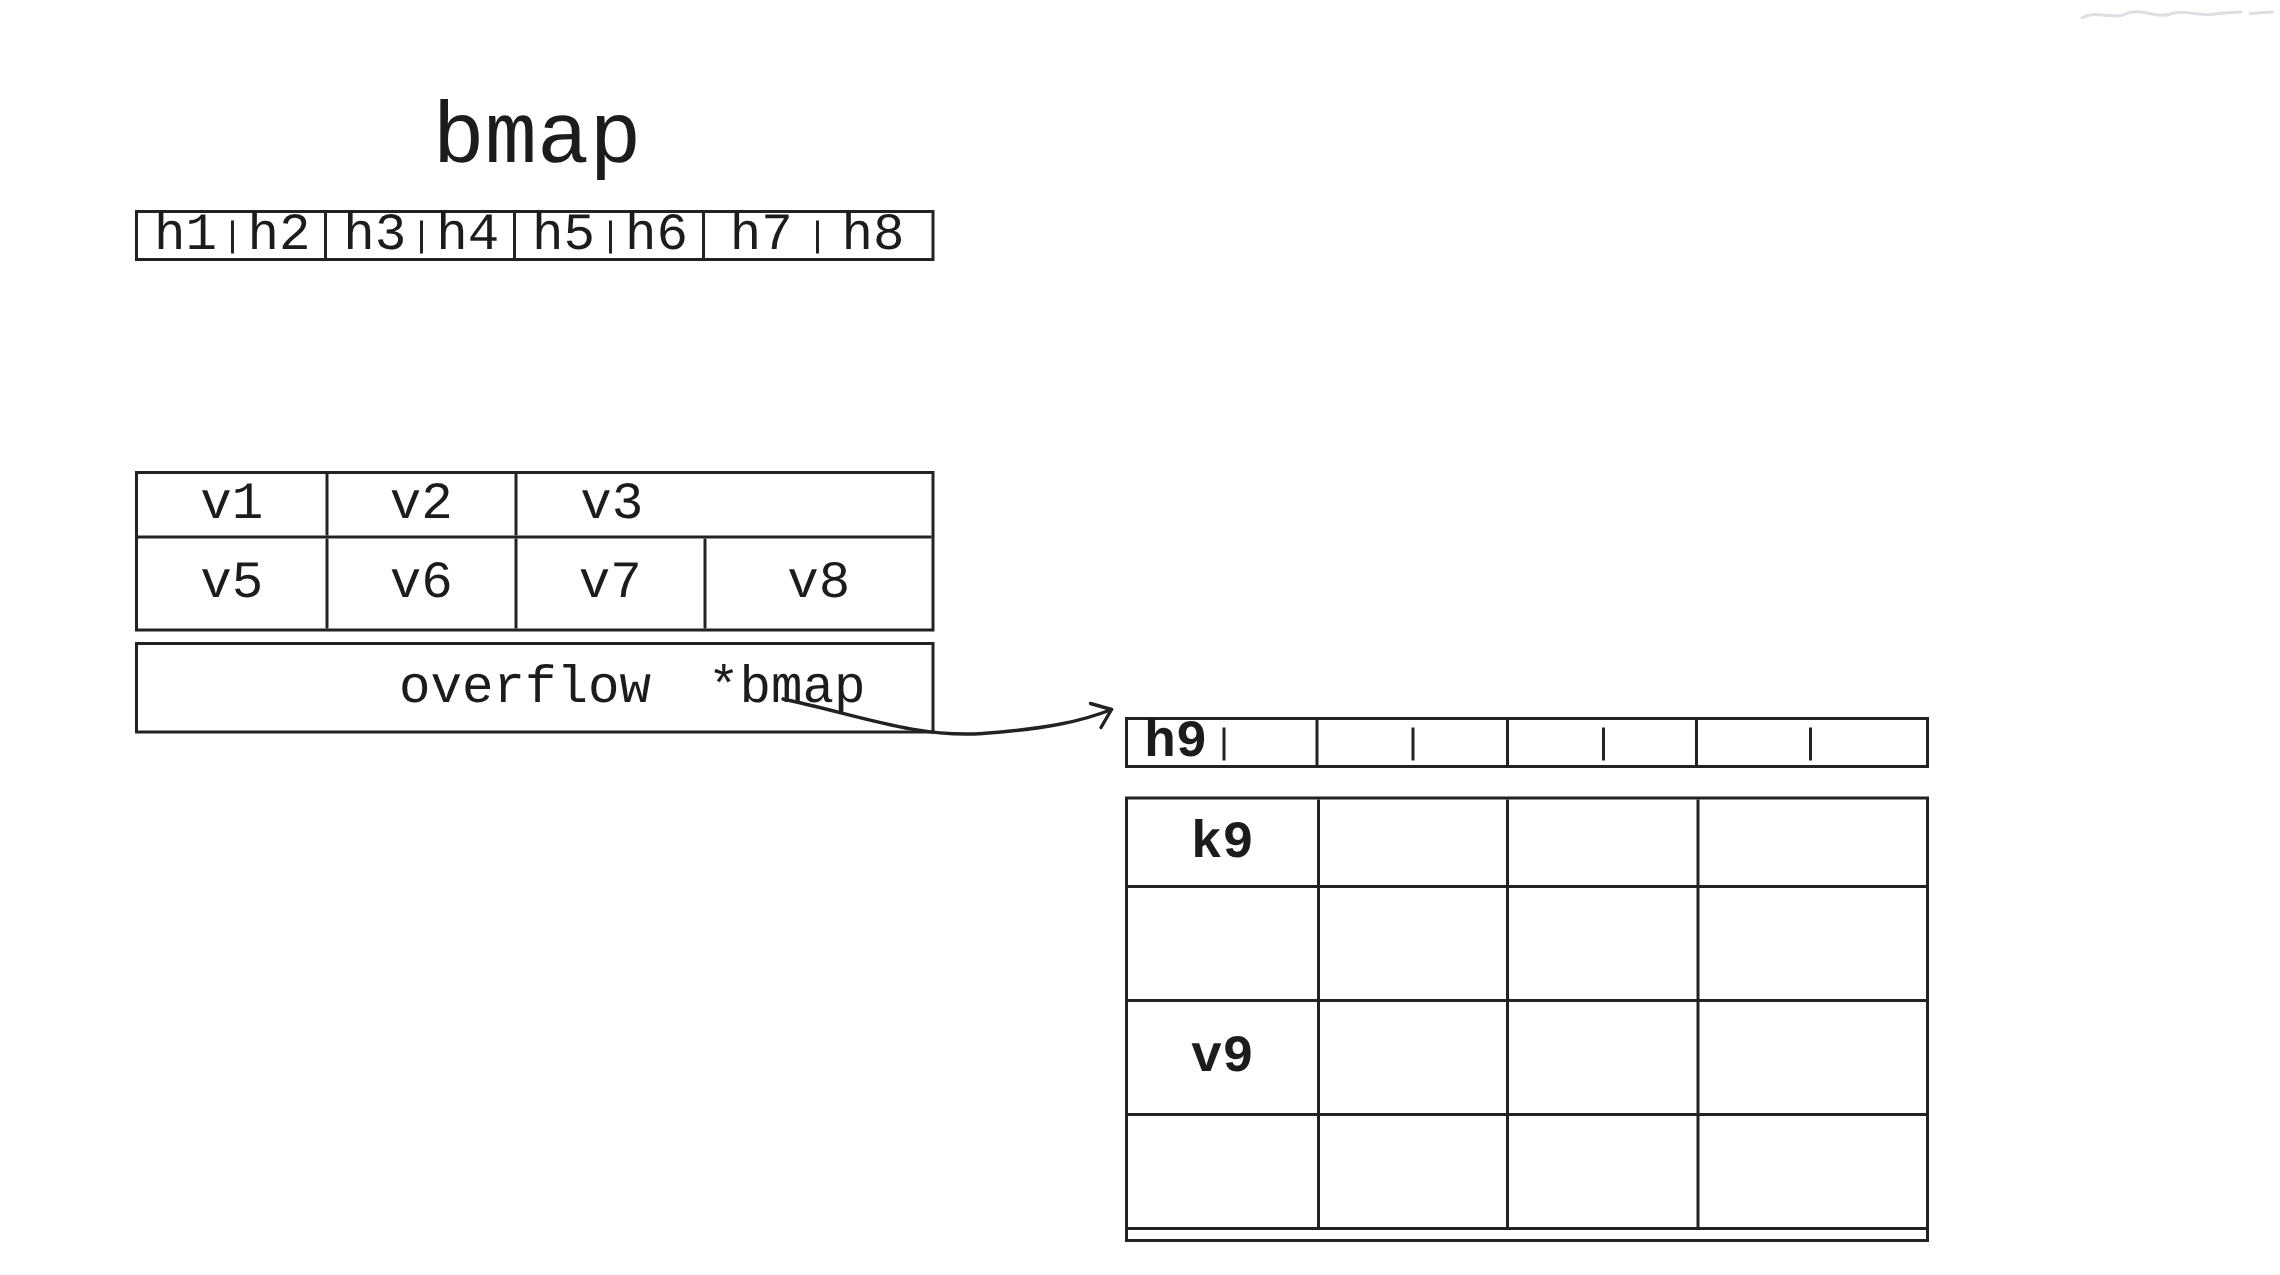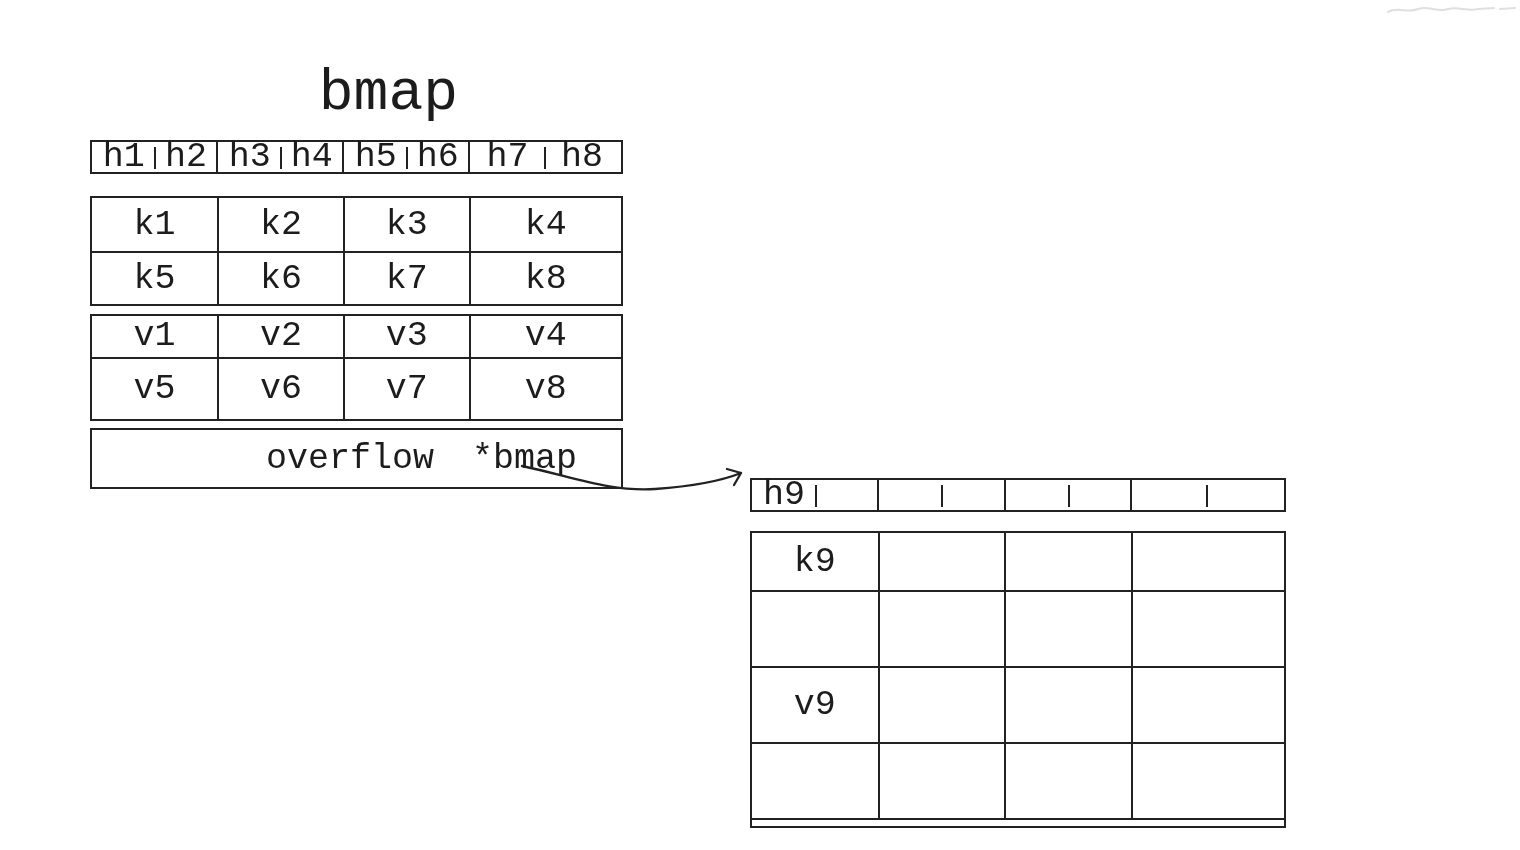--- a/index.html
+++ b/index.html
@@ -4,21 +4,21 @@
 <style>
   html,body{margin:0;padding:0;}
   body{
     width:1520px;height:850px;position:relative;overflow:hidden;
     background:#ffffff;color:#1c1c1c;
     font-family:"Liberation Mono","DejaVu Sans Mono",monospace;
   }
   *{box-sizing:border-box;}
   .title{
     position:absolute;left:258px;top:58px;width:200px;height:72px;
-    font-size:58px;line-height:72px;text-align:right;white-space:nowrap;
+    font-size:58px;line-height:72px;text-align:center;white-space:nowrap;
   }
   .tbl{position:absolute;}
   .sec{position:absolute;left:0;right:0;border:2px solid #222;background:#fff;}
   
   .hrow{display:flex;height:34px;text-align:center;}
   .hrow .cell{
     flex:0 0 11.9%;position:relative;display:flex;align-items:center;justify-content:center;
     font-size:35px;
   }
   .hrow .cell:first-child{flex-basis:12%;}
@@ -70,62 +70,47 @@
     <div class="cell">h1</div>
     <div class="cell">h2</div>
     <div class="cell">h3</div>
     <div class="cell">h4</div>
     <div class="cell">h5</div>
     <div class="cell">h6</div>
     <div class="cell">h7</div>
     <div class="cell">h8</div>
   </div>
 
-  <div class="sec l-keys">
-    <div class="brow">
-      <div class="cell">k1</div>
-      <div class="cell">k2</div>
-      <div class="cell">k3</div>
-      <div class="cell">k4</div>
-    </div>
-    <div class="brow bt">
-      <div class="cell">k5</div>
-      <div class="cell">k6</div>
-      <div class="cell">k7</div>
-      <div class="cell">k8</div>
-    </div>
-  </div>
 
   <div class="sec l-vals">
     <div class="brow">
       <div class="cell">v1</div>
       <div class="cell">v2</div>
       <div class="cell">v3</div>
-      <div class="cell">v4</div>
     </div>
     <div class="brow bt">
       <div class="cell">v5</div>
       <div class="cell">v6</div>
       <div class="cell">v7</div>
       <div class="cell">v8</div>
     </div>
   </div>
 
   <div class="sec l-over">
     <span>overflow</span>
     <span>*bmap</span>
   </div>
 </div>
 
 <svg class="arrow-svg" width="260" height="55" viewBox="0 0 260 55">
   <path d="M17,16 C65,26 105,42 150,39 C192,36 216,31 236,23" fill="none" stroke="#222" stroke-width="2.3" stroke-linecap="round"></path>
   <path d="M236,23 L222,19 M236,23 L229,35" fill="none" stroke="#222" stroke-width="2.3" stroke-linecap="round"></path>
 </svg>
 
-<div class="tbl" style="left:750px;top:478px;width:536px;height:350px;">
+<div class="tbl" style="left:750px;top:478px;width:536px;height:350px;font-weight:bold;">
 
   <div class="sec hrow r-head">
     <div class="cell">h9</div>
     <div class="cell"></div>
     <div class="cell"></div>
     <div class="cell"></div>
     <div class="cell"></div>
     <div class="cell"></div>
     <div class="cell"></div>
     <div class="cell"></div>

